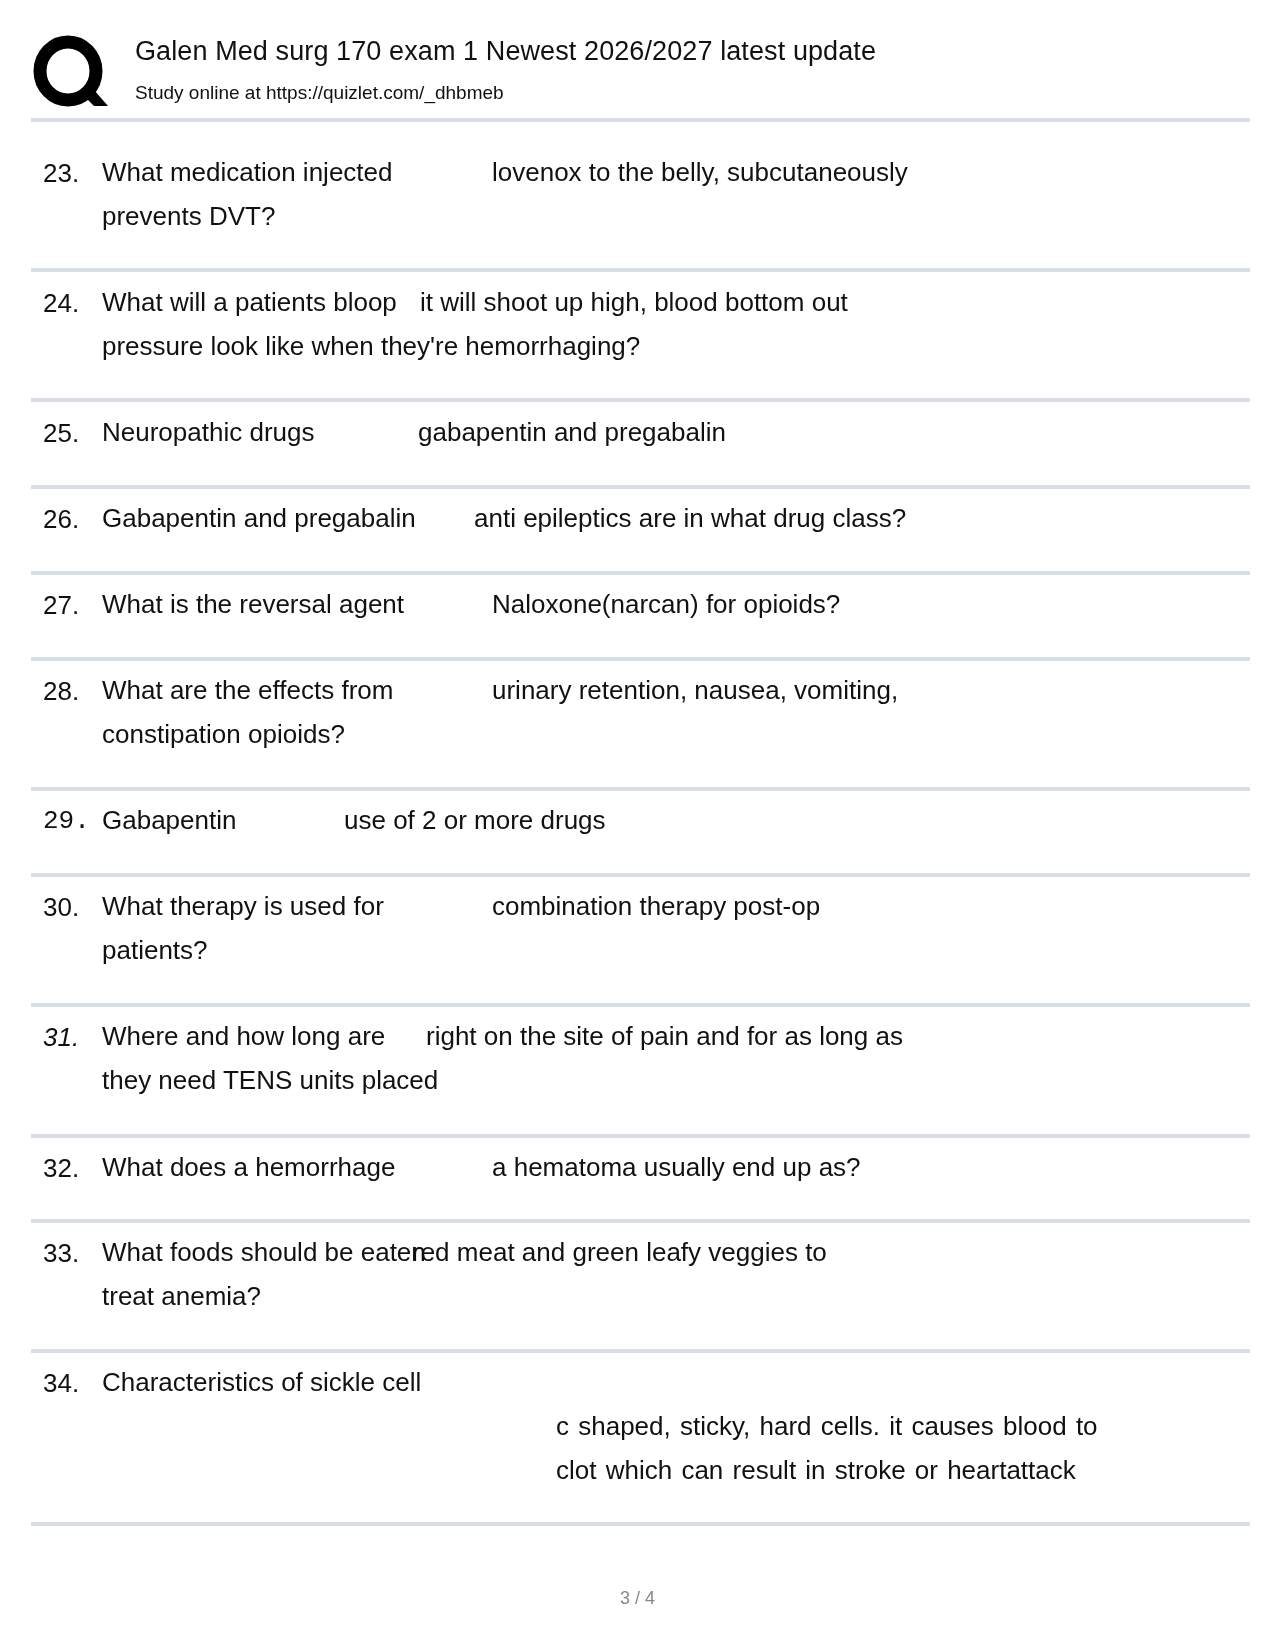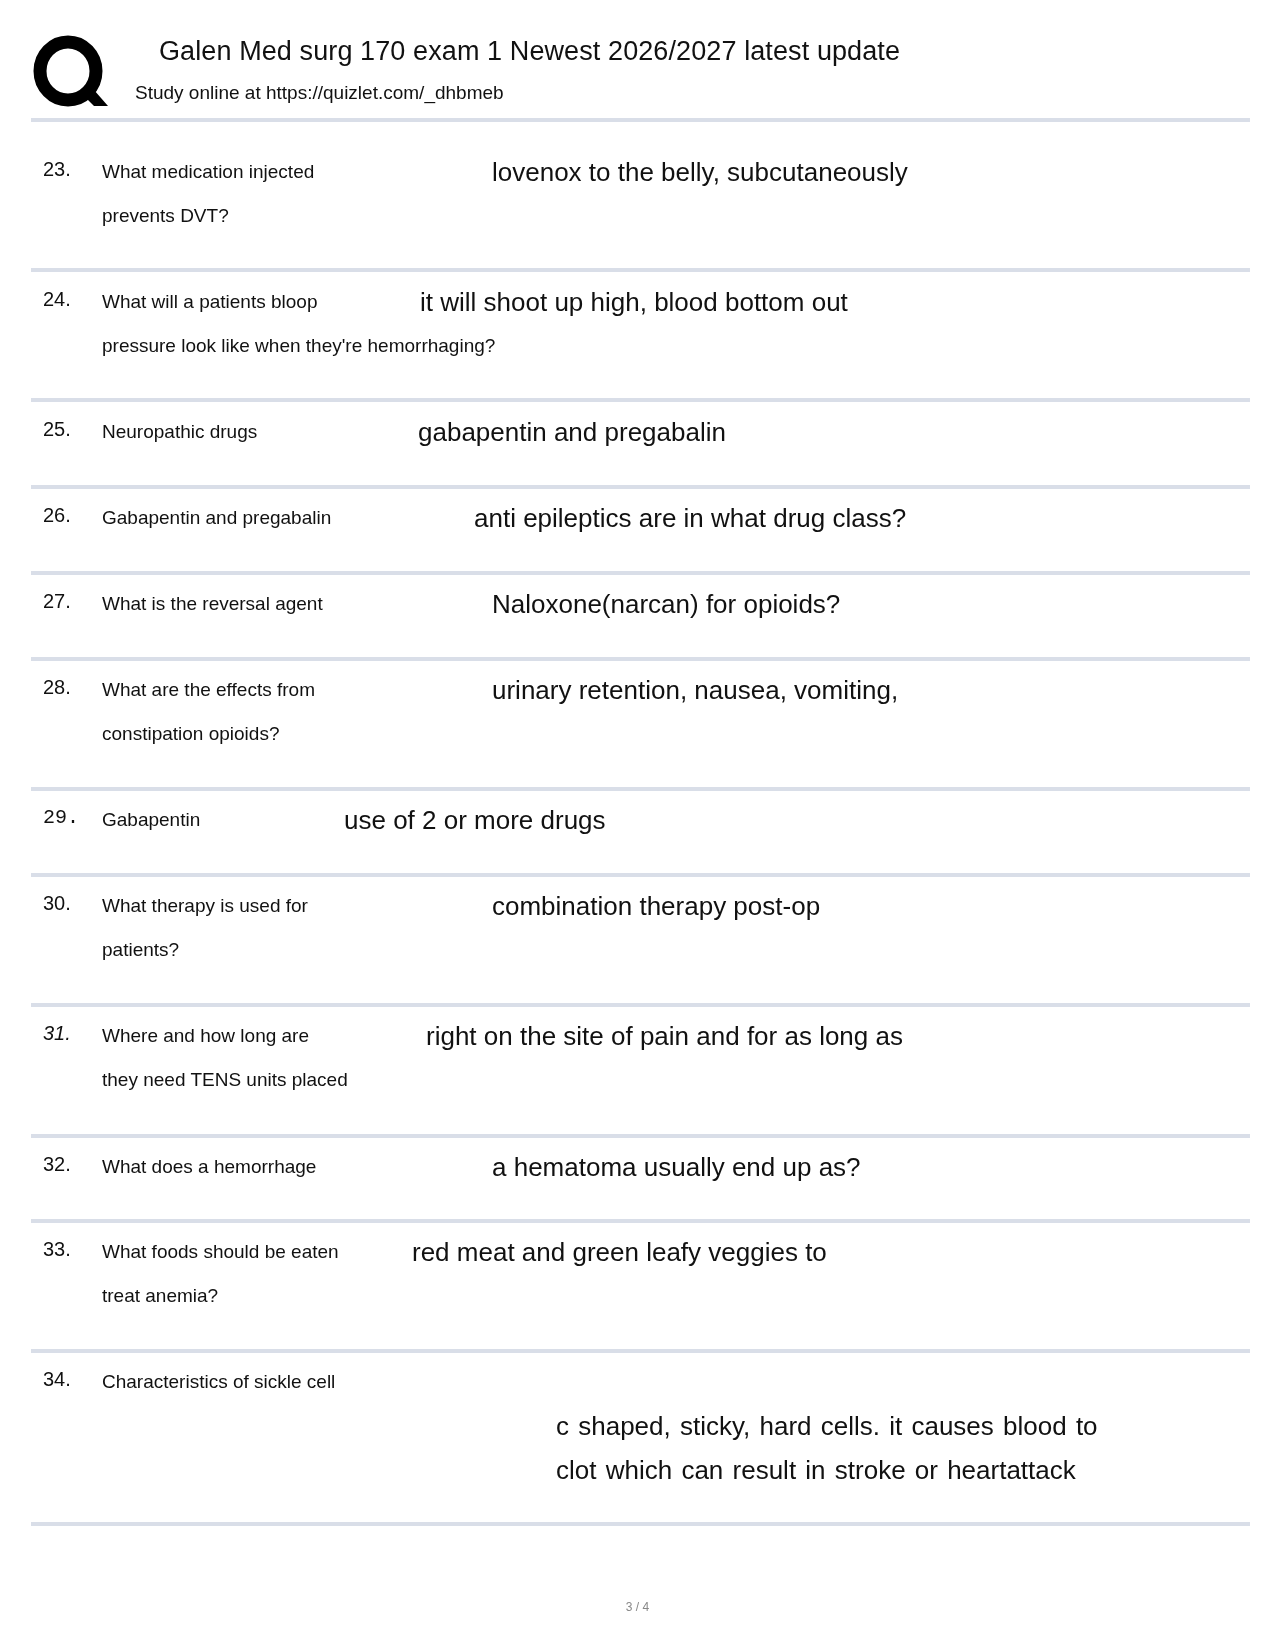--- a/index.html
+++ b/index.html
@@ -29,21 +29,20 @@
       width: 78px;
       height: 78px;
     }
     .doc-title {
       position: absolute;
       left: 135px;
       top: 36px;
       font-size: 27px;
       letter-spacing: 0.1px;
       white-space: nowrap;
-      margin-left: 24px;
     }
     .doc-subtitle {
       position: absolute;
       left: 135px;
       top: 82px;
       font-size: 19px;
       white-space: nowrap;
     }
     .divider {
       position: absolute;
@@ -53,45 +52,44 @@
       background: #d9dee8;
     }
     .card {
       position: absolute;
       left: 0;
       width: 1275px;
     }
     .num {
       position: absolute;
       left: 43px;
-      font-size: 20px;
+      font-size: 26px;
       white-space: nowrap;
     }
     .term {
       position: absolute;
       left: 102px;
-      font-size: 19px;
+      font-size: 26px;
       line-height: 44px;
       white-space: pre-wrap;
     }
     .def {
       position: absolute;
       font-size: 26px;
       line-height: 44px;
       white-space: pre-wrap;
     }
     .footer {
       position: absolute;
       top: 1588px;
       left: 0;
       width: 1275px;
       text-align: center;
-      font-size: 12px;
+      font-size: 18px;
       color: #888888;
-      margin-top: 12px;
     }
   </style>
 </head>
 <body>
 
 <div class="header">
   <svg class="logo" viewBox="0 0 78 78">
     <ellipse cx="36" cy="37" rx="28" ry="29" fill="none" stroke="#000" stroke-width="13"></ellipse>
     <path d="M48 58 L62 72 L76 72 L62 56 Z" fill="#000"></path>
   </svg>

